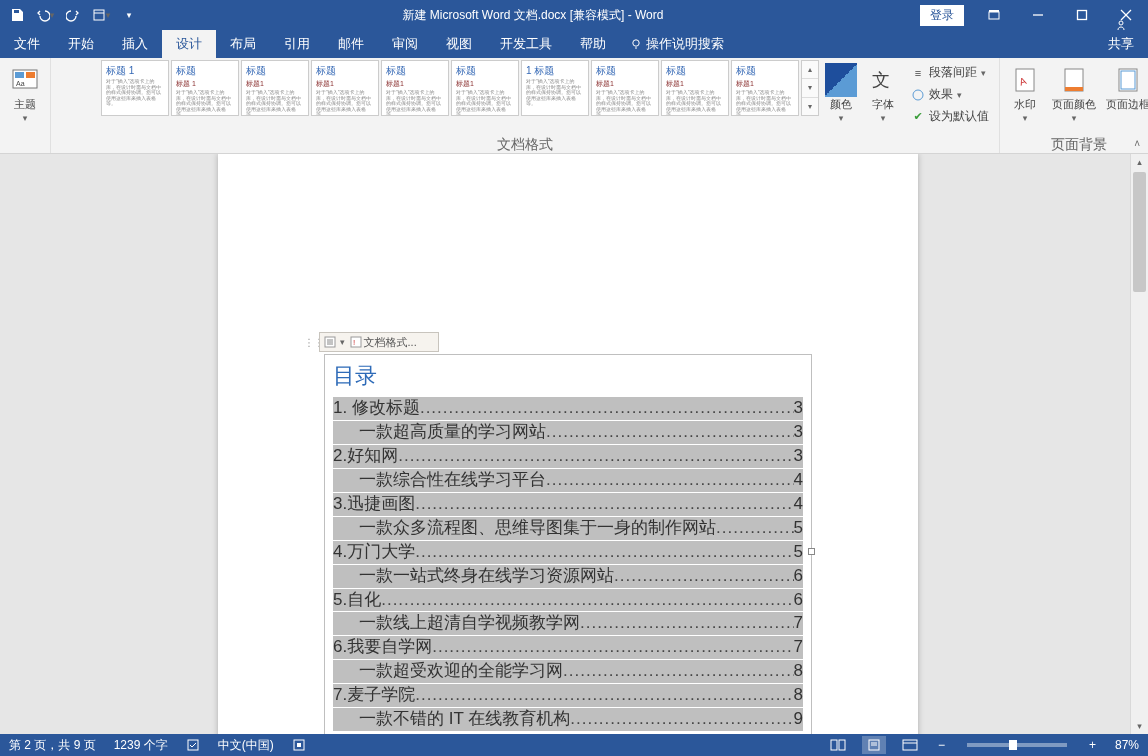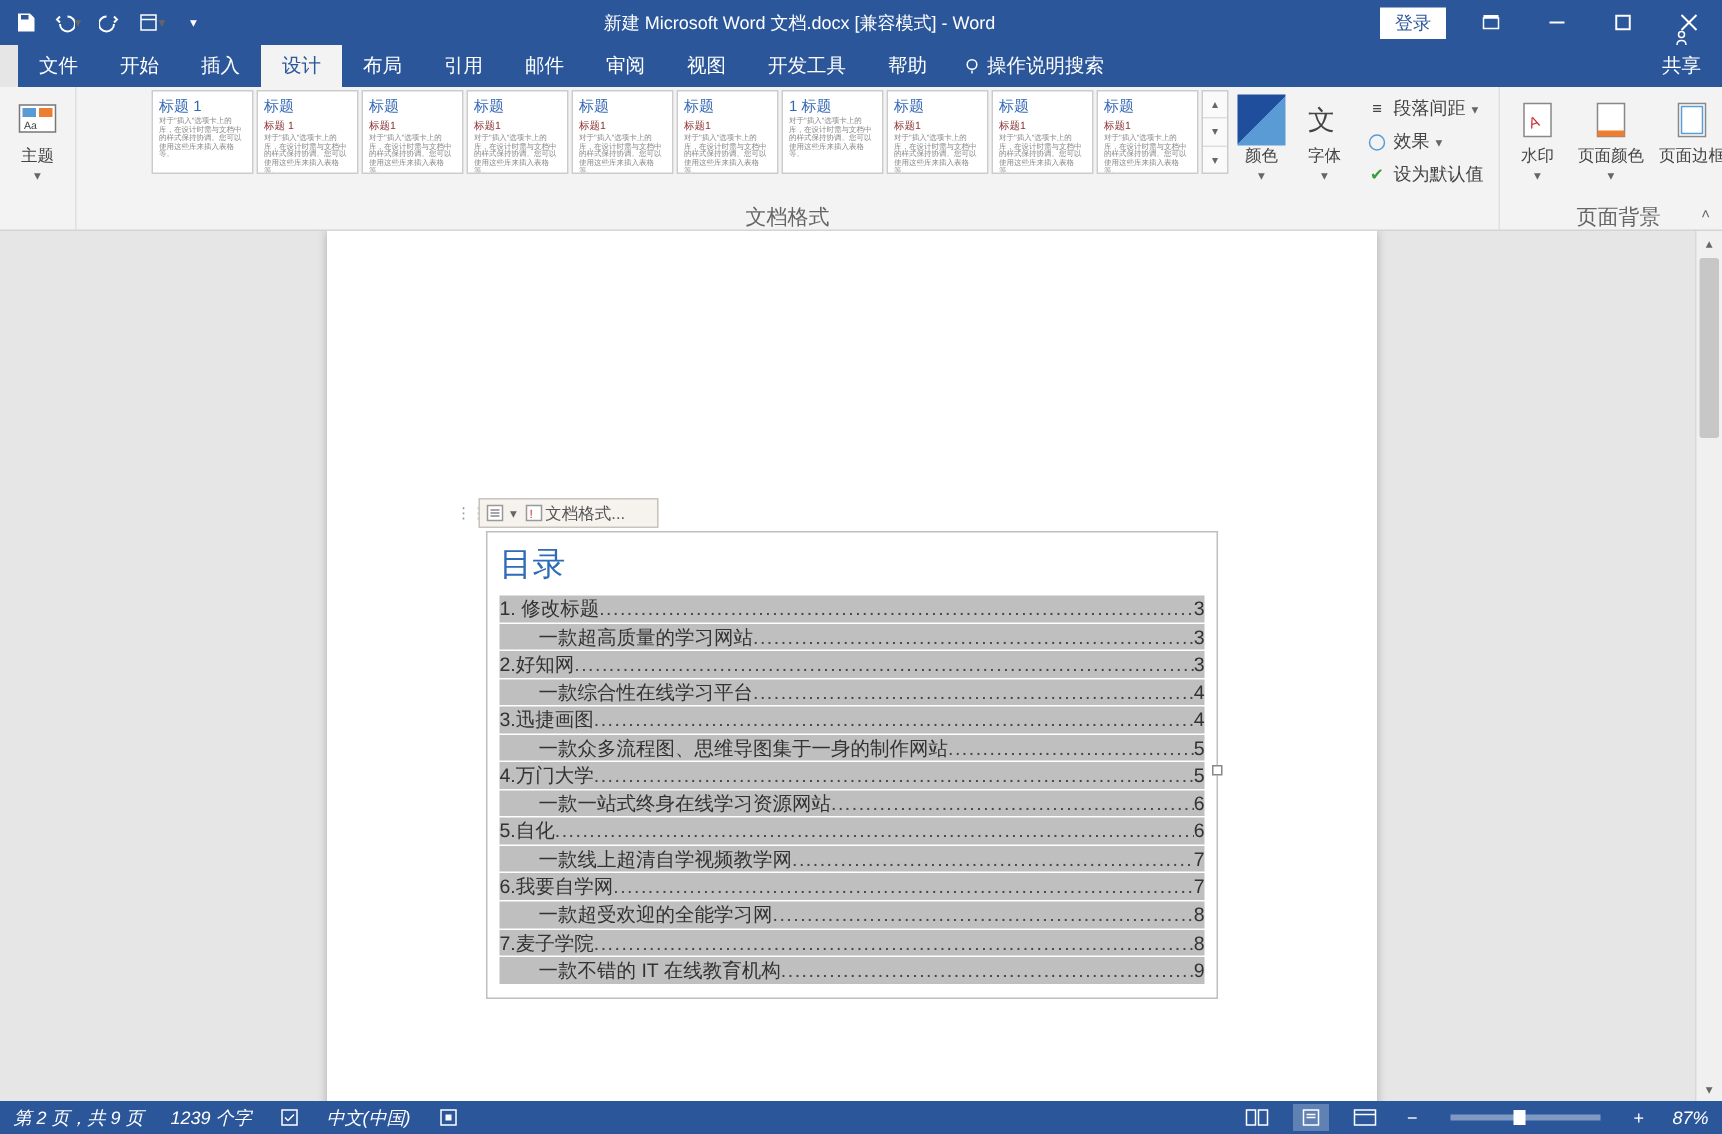--- a/index.html
+++ b/index.html
@@ -8,21 +8,21 @@
 
 .titlebar { height: 30px; background: #2b579a; display: flex; align-items: center; color: #fff; font-size: 12px; }
 .titlebar .qat { display: flex; align-items: center; gap: 2px; padding: 0 4px; }
 .titlebar .qat-btn { width: 26px; height: 26px; display: flex; align-items: center; justify-content: center; color: #fff; cursor: pointer; }
 .titlebar .title { flex: 1; text-align: center; }
 .titlebar .winbtns { display: flex; align-items: center; }
 .titlebar .login-btn { background: #fff; color: #2b579a; padding: 2px 10px; font-size: 12px; margin-right: 8px; cursor: pointer; }
 .titlebar .win-btn { width: 44px; height: 30px; display: flex; align-items: center; justify-content: center; color: #fff; cursor: pointer; }
 
 
-.ribbon-tabs { height: 28px; background: #2b579a; display: flex; align-items: flex-end; color: #fff; font-size: 13px; margin-left: 12px; }
+.ribbon-tabs { height: 28px; background: #2b579a; display: flex; align-items: flex-end; color: #fff; font-size: 13px; }
 .ribbon-tabs .tab { padding: 5px 14px; cursor: pointer; }
 .ribbon-tabs .tab.active { background: #f3f3f3; color: #2b579a; }
 .ribbon-tabs .tellme { display: flex; align-items: center; gap: 4px; padding: 5px 10px; cursor: text; }
 .ribbon-tabs .share { margin-left: auto; padding: 5px 14px; display: flex; align-items: center; gap: 4px; cursor: pointer; flex-direction: column; }
 
 
 .ribbon { height: 96px; background: #f3f3f3; border-bottom: 1px solid #d4d4d4; display: flex; position: relative; }
 .ribbon-group { display: flex; flex-direction: column; border-right: 1px solid #e0e0e0; padding: 2px 4px 0 4px; }
 .ribbon-group .group-content { flex: 1; display: flex; align-items: flex-start; gap: 2px; }
 .ribbon-group .group-label { text-align: center; font-size: 14px; color: #666; padding: 2px 0; white-space: nowrap; }
@@ -57,30 +57,30 @@
 
 .page { position: absolute; left: 218px; top: 0; width: 700px; height: 900px; background: #fff; box-shadow: 0 0 6px rgba(0,0,0,0.25); }
 
 .toc-toolbar { position: absolute; left: 319px; top: 178px; width: 120px; height: 20px; background: #f6f3ee; border: 1px solid #c8c4bd; display: flex; align-items: center; gap: 2px; padding: 0 2px; font-size: 11px; color: #555; z-index: 5; }
 .toc-toolbar .tbtn { width: 16px; height: 16px; display:flex; align-items:center; justify-content:center; cursor:pointer; }
 .toc-toolbar .tupdate { display:flex; align-items:center; gap:2px; cursor:pointer; padding:0 3px;}
 .toc-grip { position:absolute; left:319px; top:178px; width:10px; height:20px; transform:translateX(-10px); display:flex; align-items:center; justify-content:center; color:#999; font-size:10px; z-index:5; cursor:move;}
 
 .toc-frame { position: absolute; left: 324px; top: 200px; width: 488px; border: 1px solid #bfbfbf; padding: 6px 8px 8px 8px; background: #fff; }
 .toc-title { font-size: 22px; color: #2e6bb8; margin-bottom: 6px; }
-.toc-entry { display: flex; align-items: baseline; font-size: 13px; color: #333; background: #bfbfbf; line-height: 1.35; margin-bottom: 1px; }
+.toc-entry { display: flex; align-items: baseline; font-size: 17px; color: #333; background: #bfbfbf; line-height: 1.35; margin-bottom: 1px; }
 .toc-entry .txt { white-space: nowrap; }
 .toc-entry .dots { flex: 1; overflow: hidden; letter-spacing: 1px; color: #444; }
 .toc-entry .pg { white-space: nowrap; }
 .toc-entry.l2 .txt { padding-left: 26px; }
 .resize-handle{position:absolute; right:-4px; top:50%; width:7px; height:7px; background:#fff; border:1px solid #888; cursor:ew-resize;}
 
 
 .statusbar { position: absolute; left:0; right:0; bottom:0; height: 22px; background: #2b579a; color: #fff; display: flex; align-items: center; font-size: 12px; padding: 0 6px; gap: 12px; }
-.statusbar .sb-item { display:flex; align-items:center; gap:4px; cursor:pointer; padding:0 3px;font-style:italic;}
+.statusbar .sb-item { display:flex; align-items:center; gap:4px; cursor:pointer; padding:0 3px;}
 .statusbar .spacer{flex:1;}
 .statusbar .view-btn{width:24px;height:18px;display:flex;align-items:center;justify-content:center;cursor:pointer;}
 .statusbar .view-btn.active{background:rgba(255,255,255,0.25);}
 .statusbar .zoom-slider{width:100px;height:4px;background:rgba(255,255,255,0.4);position:relative;margin:0 6px;cursor:pointer;}
 .statusbar .zoom-slider .knob{position:absolute;left:42%;top:-3px;width:8px;height:10px;background:#fff;}
 .statusbar .zoom-btn{cursor:pointer;padding:0 4px;}
 
 svg { display: block; }
 </style>
 </head>

